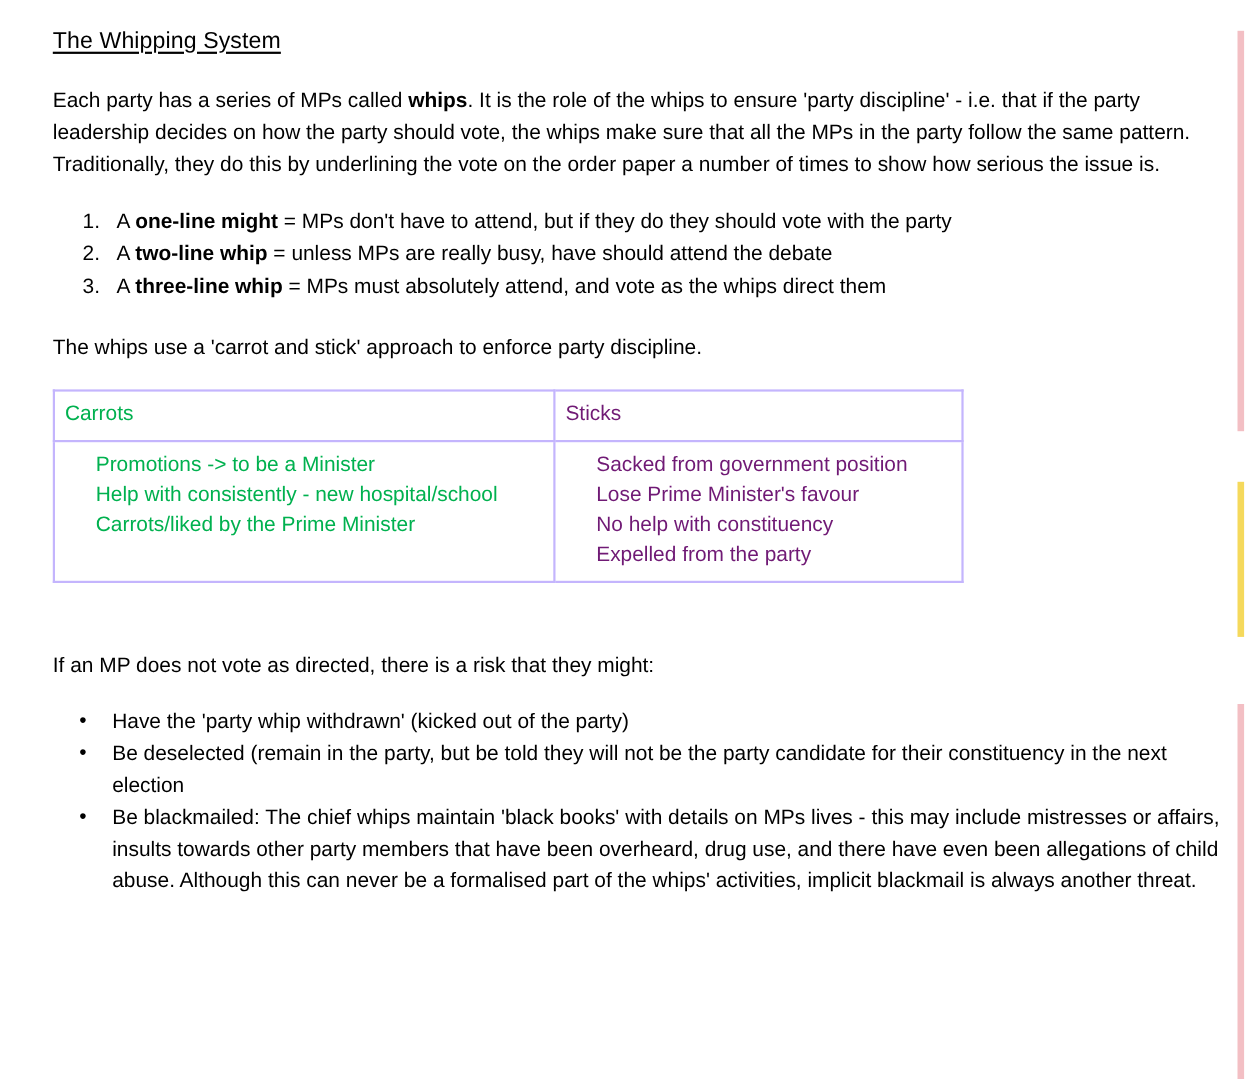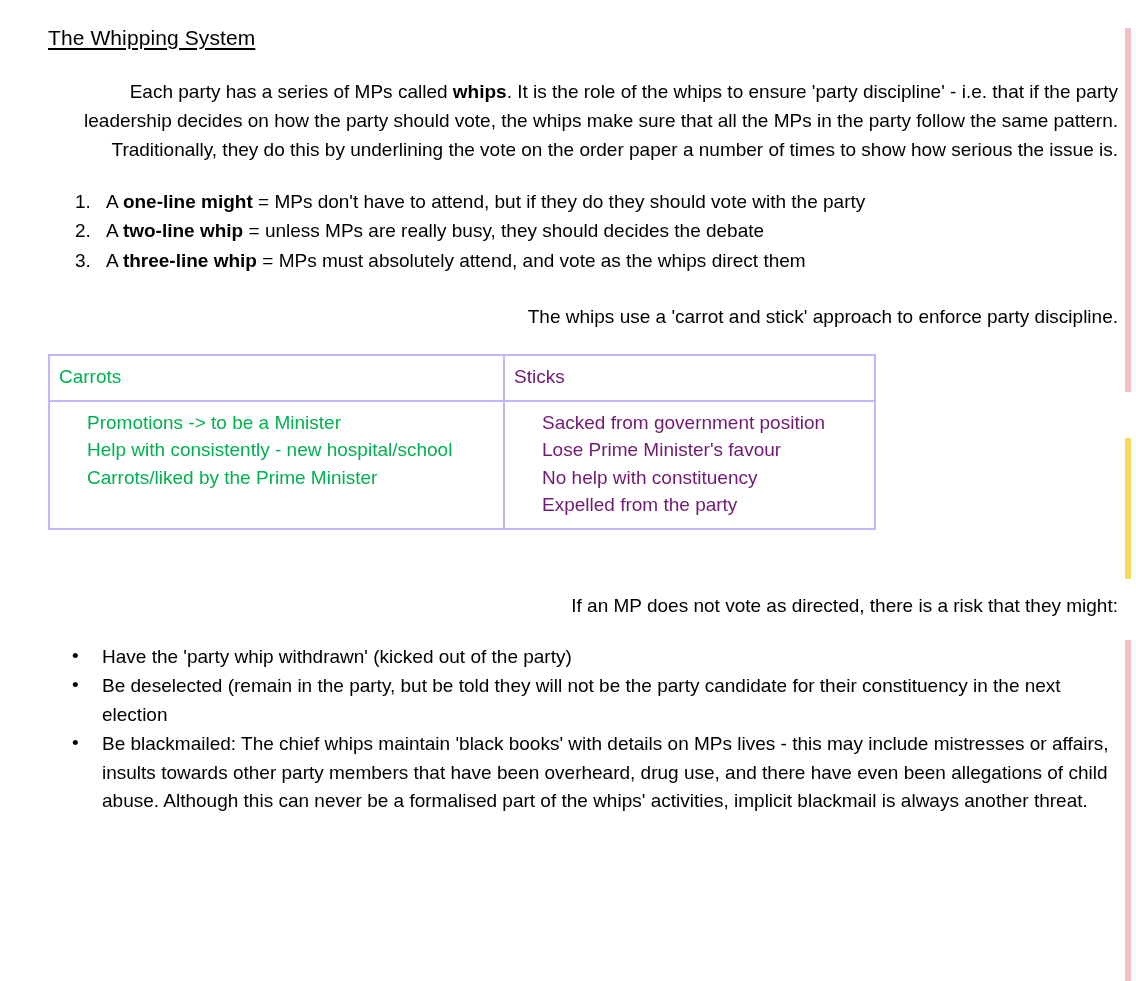--- a/index.html
+++ b/index.html
@@ -38,21 +38,21 @@
     letter-spacing: 0.1px;
     margin: 0 0 0 0;
     line-height: 1.2;
   }
 
   
   .para {
     font-size: 19px;
     line-height: 1.52;
     margin: 0;
-    text-align: right;
+    text-align: left;
   }
   .para b, .li-text b { font-weight: bold; }
 
   .spacer-28 { height: 28px; }
   .spacer-22 { height: 22px; }
 
   
   ol.numbered {
     margin: 0;
     padding: 0 0 0 0;
@@ -142,21 +142,21 @@
     <h1 class="doc-title">The Whipping System</h1>
 
     <div class="spacer-28"></div>
 
     <p class="para"><span>Each party has a series of MPs called </span><b>whips</b><span>. It is the role of the whips to ensure 'party discipline' - i.e. that if the party leadership decides on how the party should vote, the whips make sure that all the MPs in the party follow the same pattern. Traditionally, they do this by underlining the vote on the order paper a number of times to show how serious the issue is.</span></p>
 
     <div class="spacer-22"></div>
 
     <ol class="numbered">
       <li><span class="li-text">A </span><b>one-line might</b><span> = MPs don't have to attend, but if they do they should vote with the party</span></li>
-      <li><span class="li-text">A </span><b>two-line whip</b><span> = unless MPs are really busy, they should decides the debate</span></li>
+      <li><span class="li-text">A </span><b>two-line whip</b><span> = unless MPs are really busy, have should attend the debate</span></li>
       <li><span class="li-text">A </span><b>three-line whip</b><span> = MPs must absolutely attend, and vote as the whips direct them</span></li>
     </ol>
 
     <div class="spacer-28"></div>
 
     <p class="para">The whips use a 'carrot and stick' approach to enforce party discipline.</p>
 
     <div class="spacer-22"></div>
 
     <table class="cs-table">

